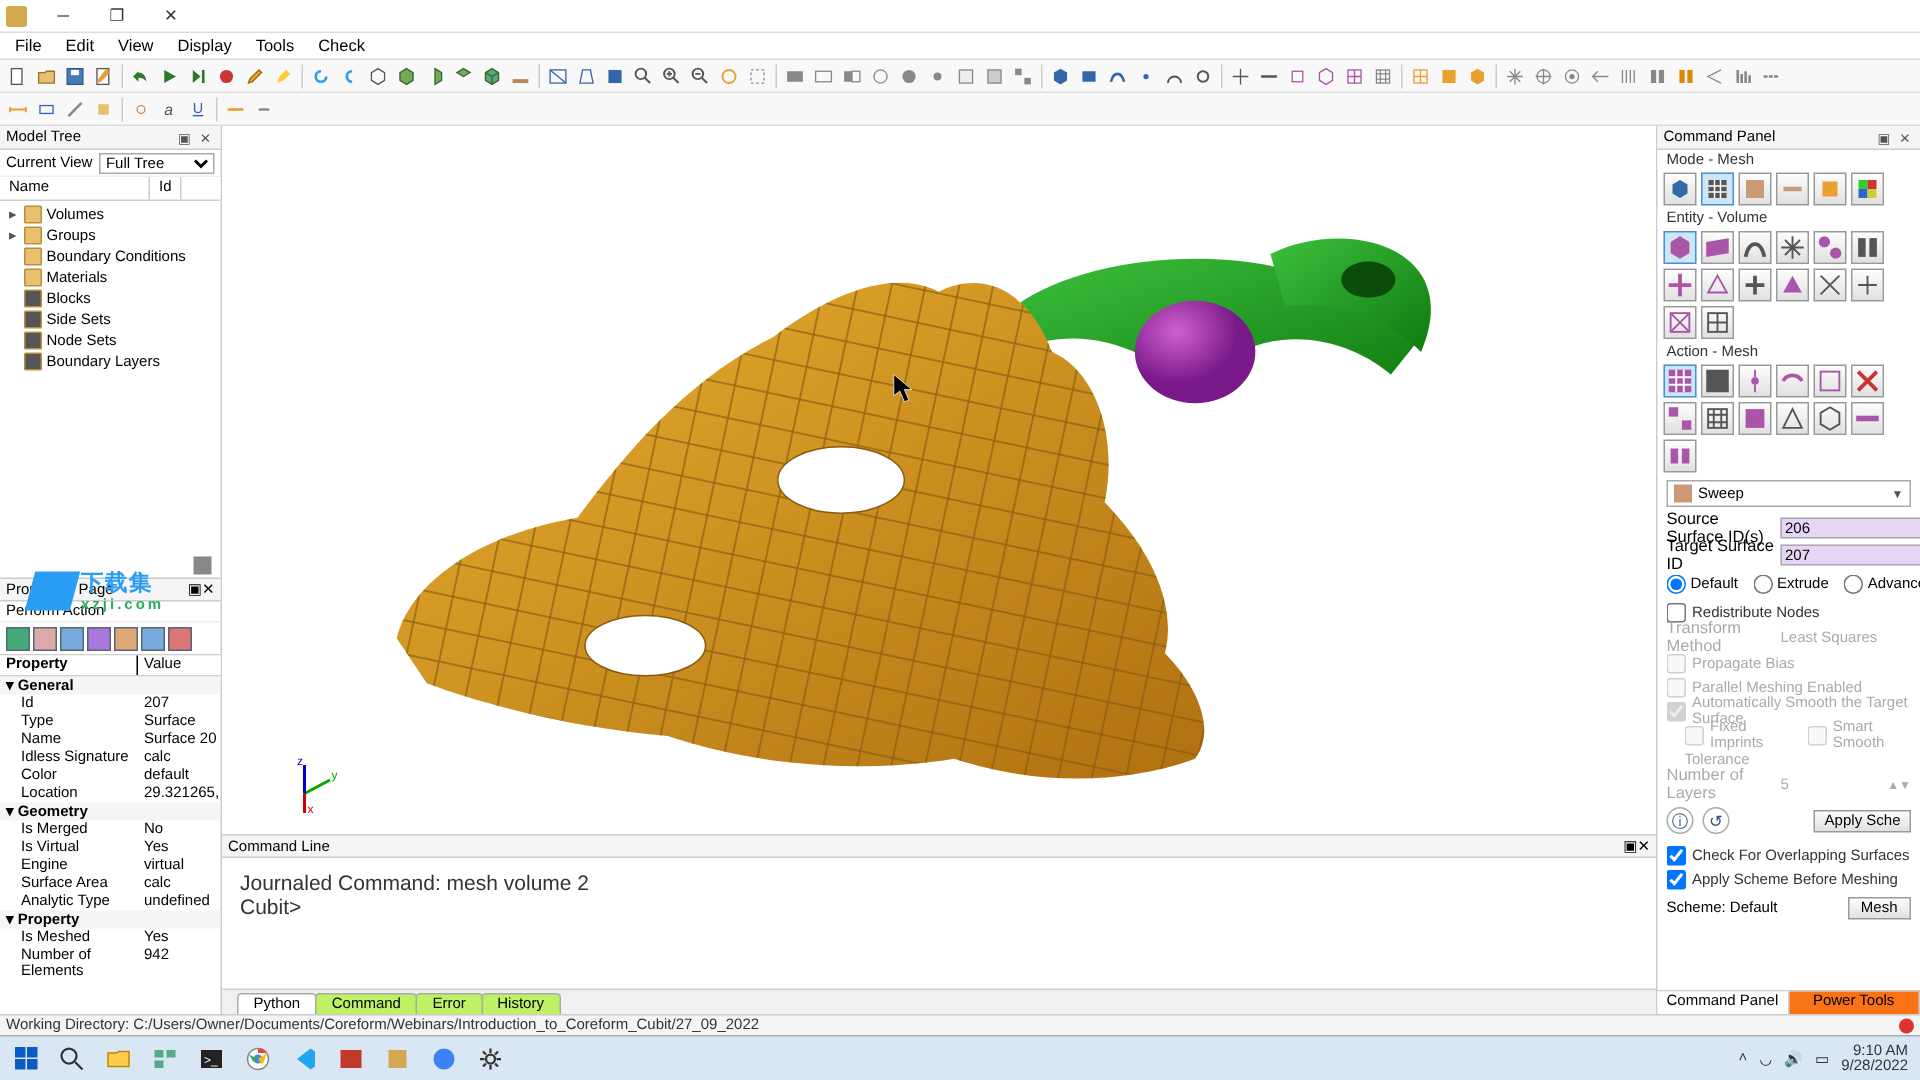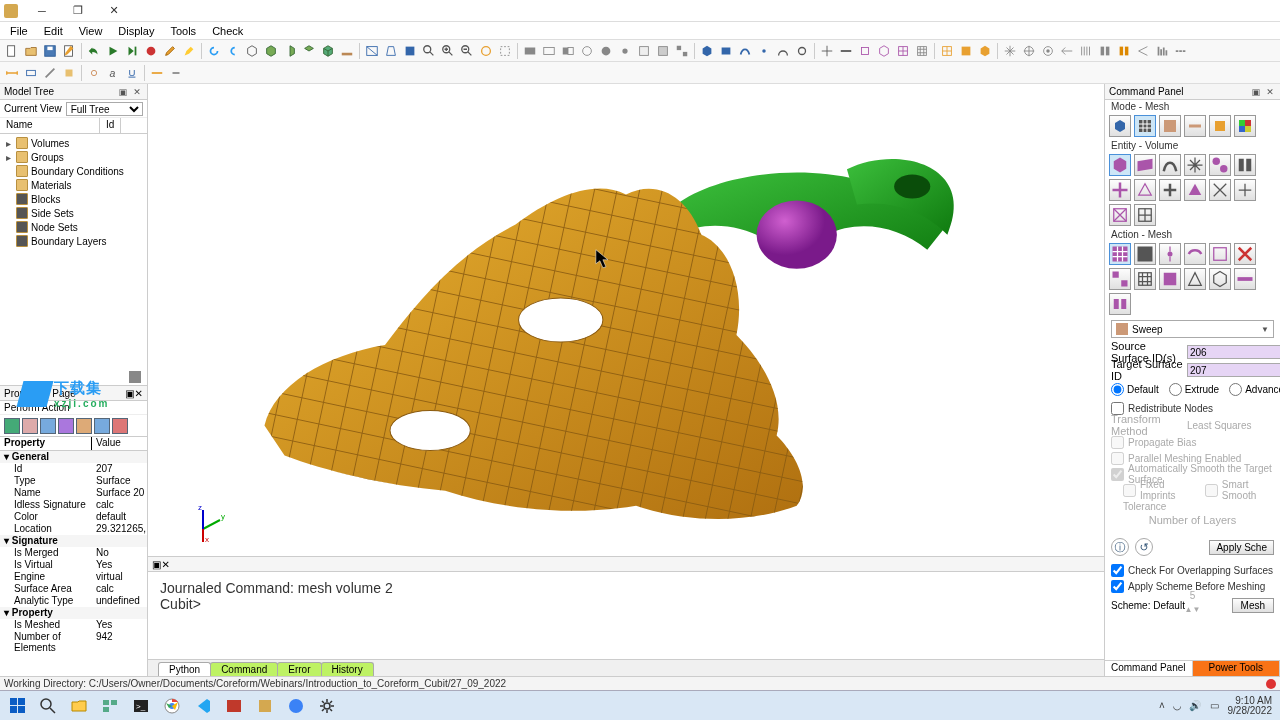--- a/index.html
+++ b/index.html
@@ -645,21 +645,21 @@
         </div>
         <div class="prop-row sub">
           <div>Color</div>
           <div>default</div>
         </div>
         <div class="prop-row sub">
           <div>Location</div>
           <div>29.321265,</div>
         </div>
         <div class="prop-row grp">
-          <div>▾ Signature</div>
+          <div>▾ Geometry</div>
           <div></div>
         </div>
         <div class="prop-row sub">
           <div>Is Merged</div>
           <div>No</div>
         </div>
         <div class="prop-row sub">
           <div>Is Virtual</div>
           <div>Yes</div>
         </div>
@@ -759,20 +759,21 @@
       <svg class="axis-triad" width="40" height="40" viewBox="0 0 40 40">
         <line x1="15" y1="25" x2="32" y2="16" stroke="#0a0" stroke-width="2"></line>
           <text x="33" y="15" font-size="8" fill="#0a0">y</text>
         <line x1="15" y1="25" x2="15" y2="6" stroke="#00c" stroke-width="2"></line>
           <text x="10" y="6" font-size="8" fill="#00c">z</text>
         <line x1="15" y1="25" x2="15" y2="38" stroke="#c00" stroke-width="2"></line>
           <text x="17" y="38" font-size="8" fill="#c00">x</text>
       </svg>
     </div>
     <div class="cmdpanel-hdr">
+      <span class="ptitle">Command Line</span>
       <span class="pbtn">▣</span>
       <span class="pbtn">✕</span>
     </div>
     <div class="cmdarea">
       <div>Journaled Command: mesh volume 2</div>
       <div></div>
       <div>Cubit&gt;</div>
     </div>
     <div class="cmd-tabs">
       <div class="ct active">Python</div>
@@ -1022,21 +1023,21 @@
       <div class="cb dis">
           <input type="checkbox" disabled="" style="">
           <span>Parallel Meshing Enabled</span>
         </div>
       <div class="cb dis">
           <input type="checkbox" disabled="" checked="" style="">
           <span>Automatically Smooth the Target Surface</span>
         </div>
       <div class="cb dis indent"><input type="checkbox" disabled="" style=""><span>Fixed Imprints</span>&nbsp;&nbsp;<input type="checkbox" disabled="" style=""><span>Smart Smooth</span></div>
       <div class="cb dis indent">Tolerance</div>
-      <div class="frow" style="color:#aaa;flex-direction:column;">
+      <div class="frow" style="color:#aaa;">
         <label style="color:#aaa;">Number of Layers</label>
         <span style="flex:1;color:#aaa;">5</span>
         <span style="color:#aaa;font-size:8px;">▲▼</span>
       </div>
     </div>
 
     <div class="apply-row">
       <div class="ibtn">ⓘ</div>
       <div class="ibtn">↺</div>
       <div class="spacer"></div>

